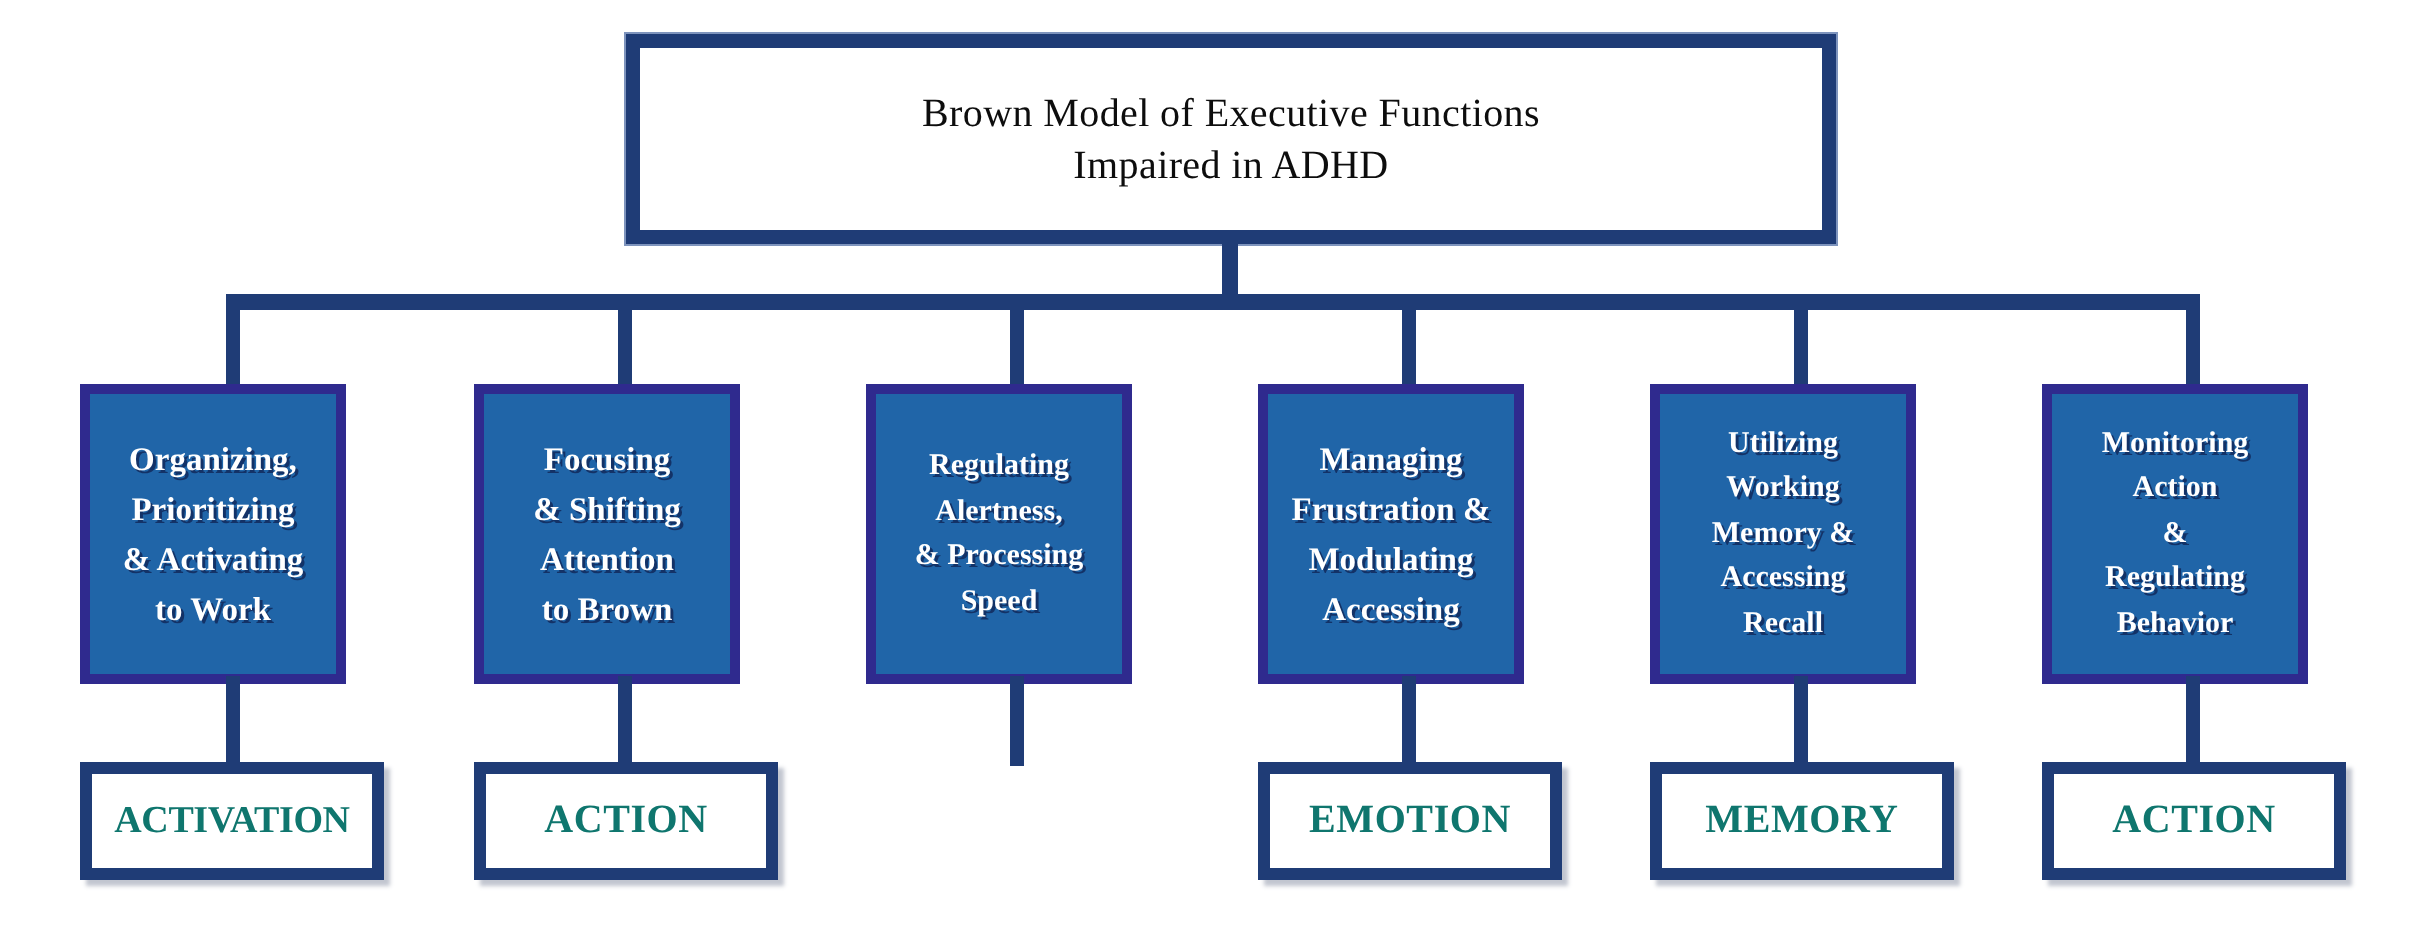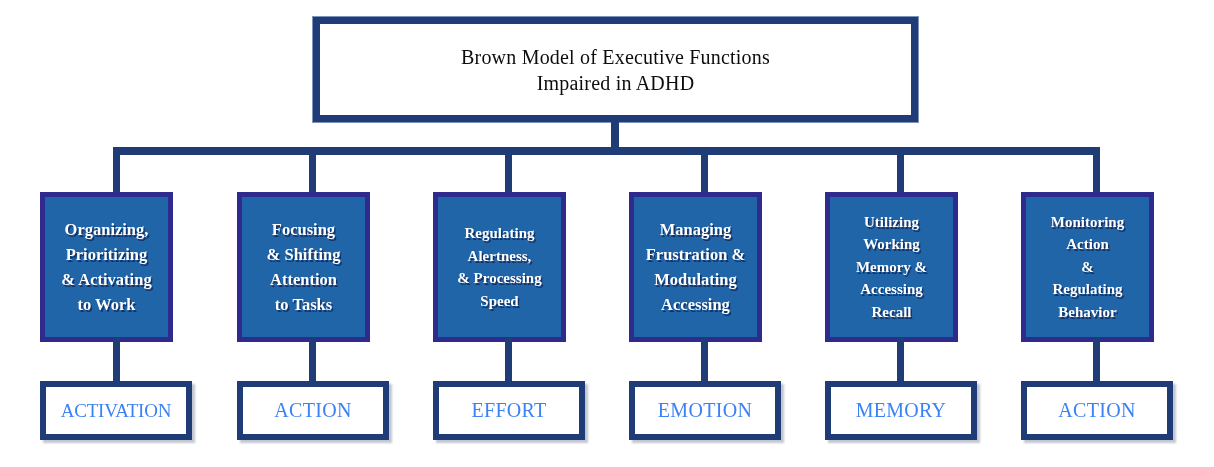--- a/index.html
+++ b/index.html
@@ -111,22 +111,22 @@
     box-sizing: border-box;
     background: #ffffff;
     border: 6px solid #1f3c76;
     box-shadow: 3px 3px 2px rgba(120,128,150,0.45);
     display: flex;
     align-items: center;
     justify-content: center;
     text-align: center;
   }
   .label-text {
-    color: #3b82f6;
-    font-weight: normal;
+    color: #0f766e;
+    font-weight: bold;
     font-size: 20px;
     letter-spacing: 0.3px;
     white-space: nowrap;
   }
   .label-text.tight {
     font-size: 19px;
     letter-spacing: -0.2px;
   }
 </style>
 </head>
@@ -159,21 +159,21 @@
       <span>&amp; Activating</span>
       <span>to Work</span>
     </div>
   </div>
 
   <div class="fn-box" style="left:237px;">
     <div class="fn-text">
       <span>Focusing</span>
       <span>&amp; Shifting</span>
       <span>Attention</span>
-      <span>to Tasks</span>
+      <span>to Brown</span>
     </div>
   </div>
 
   <div class="fn-box" style="left:433px;">
     <div class="fn-text small">
       <span>Regulating</span>
       <span>Alertness,</span>
       <span>&amp; Processing</span>
       <span>Speed</span>
     </div>
@@ -214,23 +214,20 @@
   <div class="link" style="left:701px;"></div>
   <div class="link" style="left:897px;"></div>
   <div class="link" style="left:1093px;"></div>
 
   <div class="label-box" style="left:40px;">
     <span class="label-text tight">ACTIVATION</span>
   </div>
   <div class="label-box" style="left:237px;">
     <span class="label-text">ACTION</span>
   </div>
-  <div class="label-box" style="left:433px;">
-    <span class="label-text">EFFORT</span>
-  </div>
   <div class="label-box" style="left:629px;">
     <span class="label-text">EMOTION</span>
   </div>
   <div class="label-box" style="left:825px;">
     <span class="label-text">MEMORY</span>
   </div>
   <div class="label-box" style="left:1021px;">
     <span class="label-text">ACTION</span>
   </div>
 

